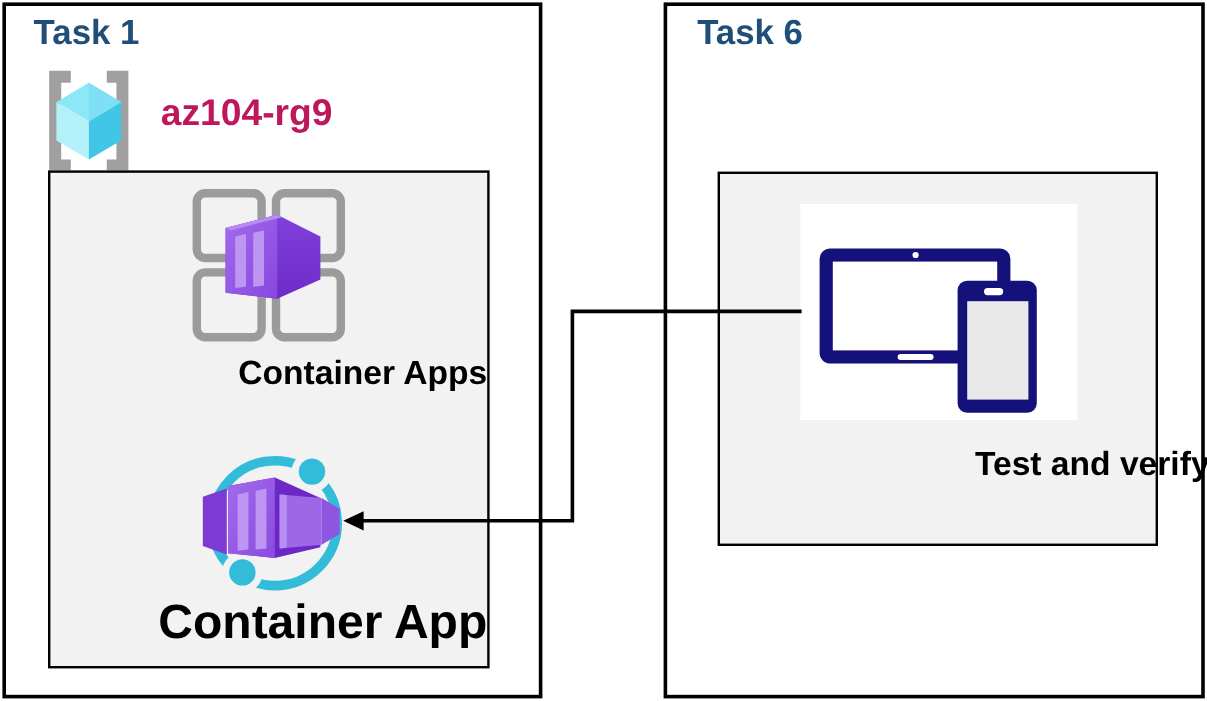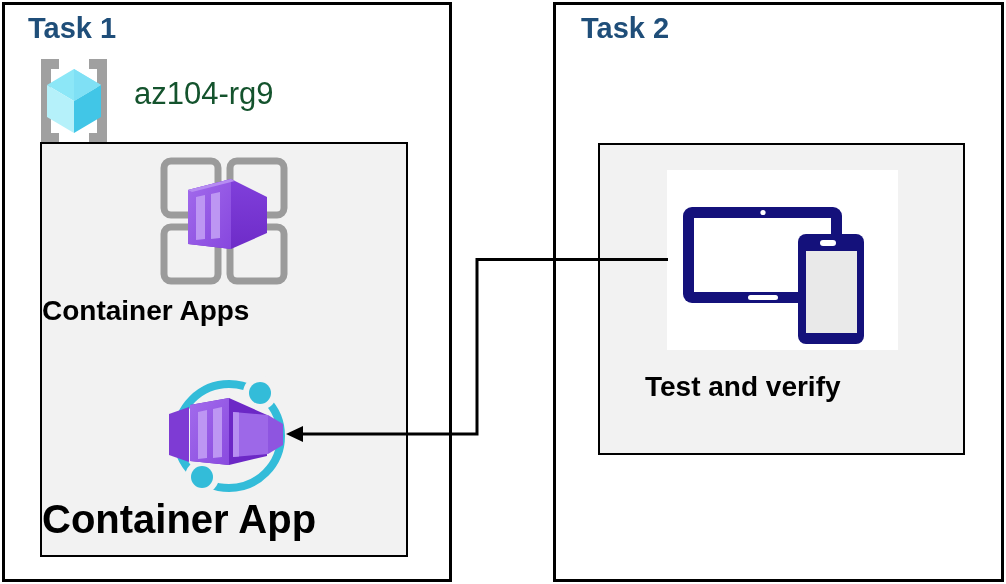--- a/index.html
+++ b/index.html
@@ -27,28 +27,28 @@
     position:absolute;
     background:#F2F2F2;
     border:2px solid #000000;
     box-sizing:border-box;
   }
   .node-label{
     position:absolute;
     font-size:28px;
     font-weight:700;
     color:#000000;
-    text-align:left;
+    text-align:right;
     line-height:34px;
   }
   .rg-label{
     position:absolute;
     font-size:31px;
-    font-weight:400;
-    color:#14532d;
+    font-weight:700;
+    color:#be185d;
   }
   .abs{position:absolute;}
   .white-patch{
     position:absolute;
     background:#ffffff;
   }
   svg{display:block;}
   .connector-overlay{
     position:absolute;
     left:0;top:0;
@@ -130,21 +130,21 @@
       <polygon points="70,40 105,43 105,82 70,85" fill="#9D68E8"></polygon>
       <polygon points="70,40 76,40.5 76,84.5 70,85" fill="#B78FF1"></polygon>
       <polygon points="105,43 120,52 120,73 105,82" fill="#8E55E0"></polygon>
     </svg>
   </div>
 
   <div class="node-label" style="left:42px;top:502px;width:364px;font-size:40px;">Container App</div>
 
   <div class="task-box" style="left:553px;top:2px;width:451px;height:580px;"></div>
 
-  <div class="task-title" style="left:581px;top:12px;">Task 2</div>
+  <div class="task-title" style="left:581px;top:12px;">Task 6</div>
 
   <div class="inner-box" style="left:598px;top:143px;width:367px;height:312px;"></div>
 
   <div class="white-patch" style="left:667px;top:170px;width:231px;height:180px;"></div>
 
   <div class="abs" style="left:680px;top:200px;width:190px;height:148px;">
     <svg width="190" height="148" viewBox="0 0 190 148">
       <rect x="3" y="7" width="159" height="96" rx="9" fill="#14117B"></rect>
       <rect x="14" y="18" width="137" height="74" fill="#ffffff"></rect>
       <circle cx="83" cy="12.5" r="2.6" fill="#ffffff"></circle>

